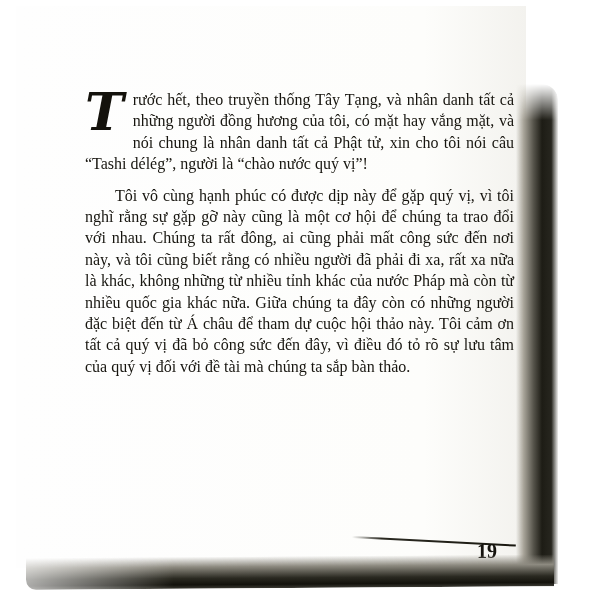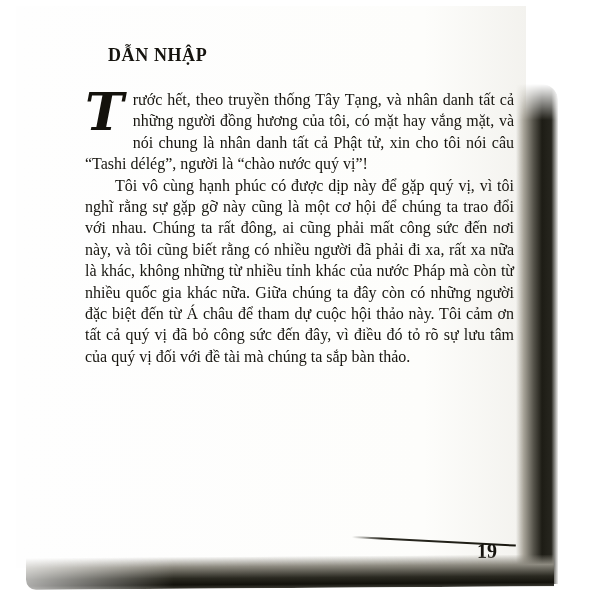--- a/index.html
+++ b/index.html
@@ -33,21 +33,21 @@
 
   .body-text {
     position: absolute;
     left: 85px; top: 89px;
     width: 429px;
     font-size: 16px;
     line-height: 21.4px;
     text-align: justify;
     color: #17150f;
   }
-  .para + .para { }
+  .para + .para { margin-top: 10px; }
   .para.indent { text-indent: 30px; }
 
   .dropcap {
     float: left;
     font-family: "DejaVu Serif", serif;
     font-style: italic;
     font-weight: bold;
     font-size: 52px;
     line-height: 40px;
     padding: 3px 9px 0 0;
@@ -107,21 +107,20 @@
     transform-origin: left center;
   }
 </style>
 </head>
 <body>
 
 <div class="canvas">
 
   <div class="page-bg"></div>
 
-  <h1 class="heading">DẪN NHẬP</h1>
 
   <div class="body-text">
 
     <p class="para"><span class="dropcap">T</span><span>rước hết, theo truyền thống Tây Tạng, và nhân danh tất cả những người đồng hương của tôi, có mặt hay vắng mặt, và nói chung là nhân danh tất cả Phật tử, xin cho tôi nói câu </span><span class="q">“Tashi délég”</span><span>, người là </span><span class="q">“chào nước quý vị”</span><span>!</span></p>
 
     <p class="para indent">Tôi vô cùng hạnh phúc có được dịp này để gặp quý vị, vì tôi nghĩ rằng sự gặp gỡ này cũng là một cơ hội để chúng ta trao đổi với nhau. Chúng ta rất đông, ai cũng phải mất công sức đến nơi này, và tôi cũng biết rằng có nhiều người đã phải đi xa, rất xa nữa là khác, không những từ nhiều tỉnh khác của nước Pháp mà còn từ nhiều quốc gia khác nữa. Giữa chúng ta đây còn có những người đặc biệt đến từ Á châu để tham dự cuộc hội thảo này. Tôi cảm ơn tất cả quý vị đã bỏ công sức đến đây, vì điều đó tỏ rõ sự lưu tâm của quý vị đối với đề tài mà chúng ta sắp bàn thảo.</p>
 
 
   </div>
 

